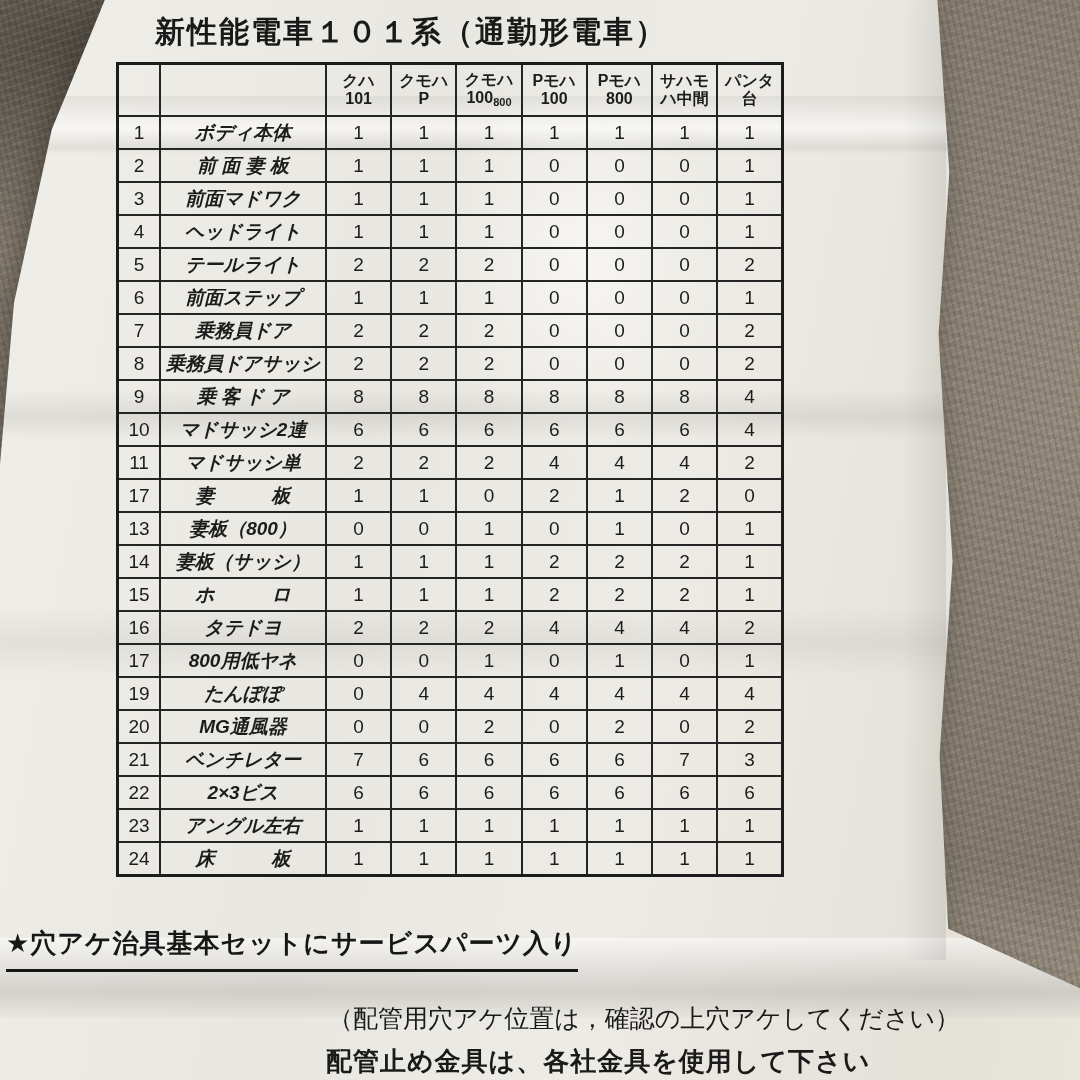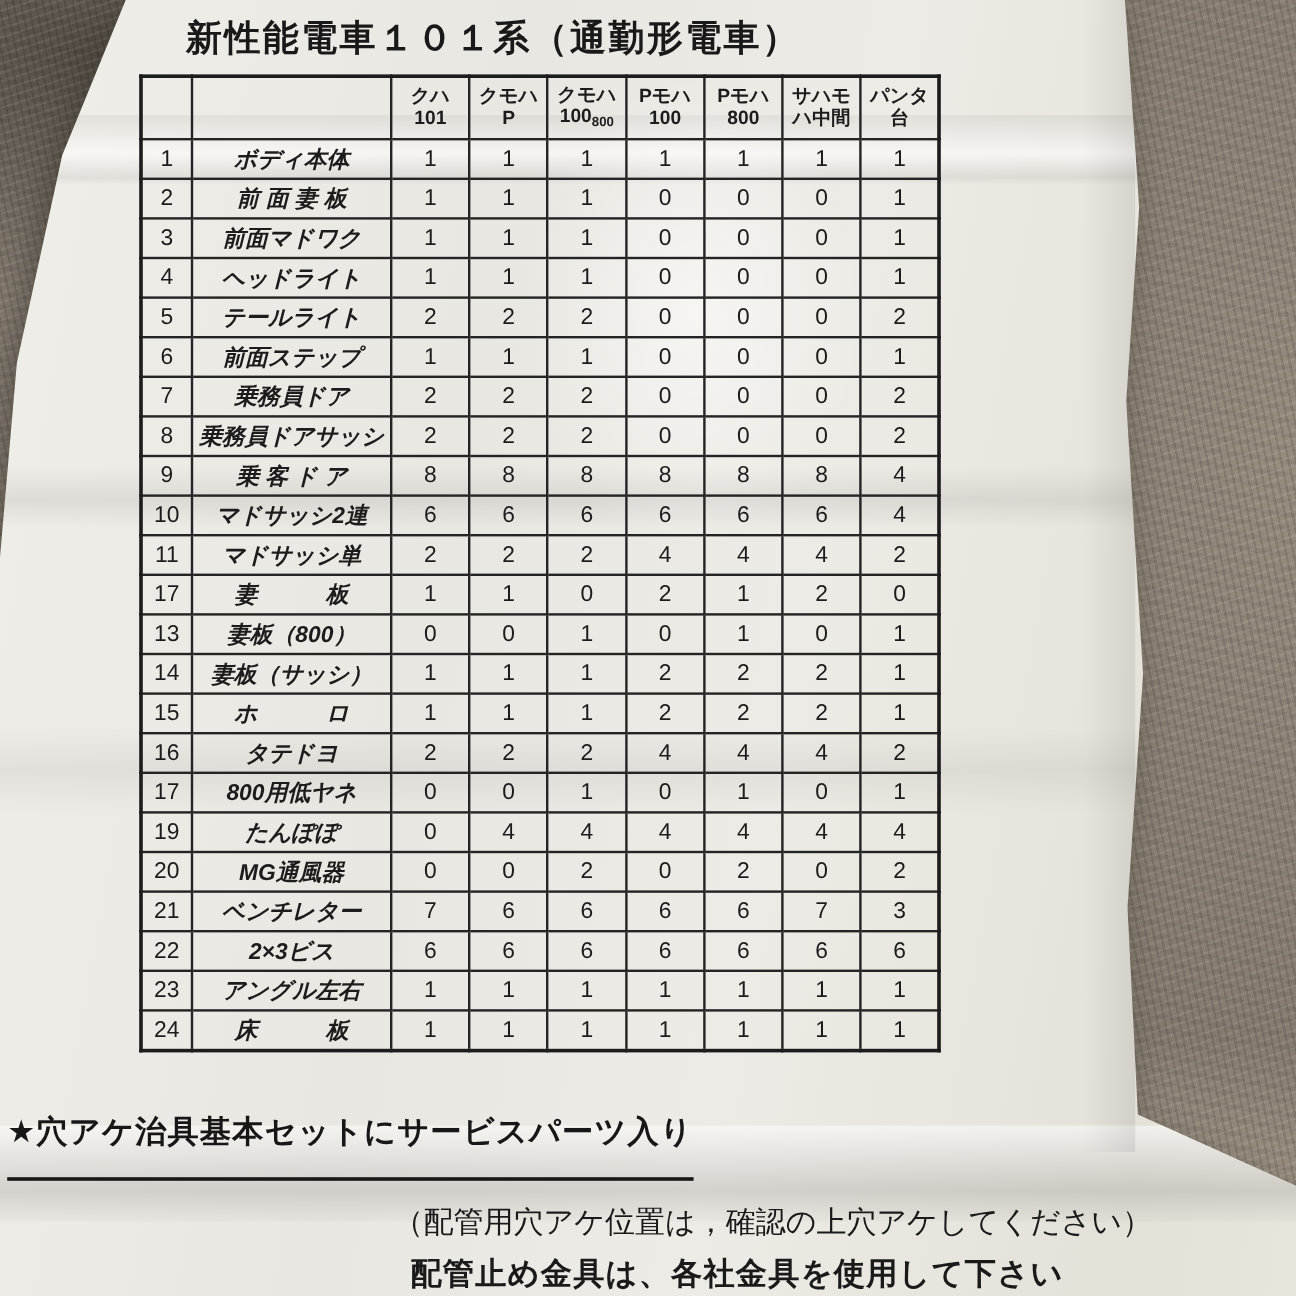--- a/index.html
+++ b/index.html
@@ -44,23 +44,23 @@
   table.parts th{height:50px;font-size:16px;font-weight:bold;text-align:center;vertical-align:middle;line-height:1.15;}
   table.parts td{height:31px;font-size:19px;text-align:center;vertical-align:middle;}
   .col-num{width:36px;}
   .col-name{width:160px;}
   td.col-num{font-size:16px;}
   td.col-name{text-align:left;font-weight:bold;font-size:19px;padding-left:4px;white-space:nowrap;font-style:italic;}
   th.col-kumoha{text-align:left;padding-left:5px;font-size:15px;margin-left:42px;}
   th .subnum{font-size:11px;vertical-align:-3px;text-align:center;}
 
   .note-star{position:absolute;top:926px;left:6px;font-size:26px;font-weight:bold;color:#171717;
-    border-bottom:3px solid #171717;padding-bottom:20px;white-space:nowrap;letter-spacing:1px;}
+    border-bottom:3px solid #171717;padding-bottom:8px;white-space:nowrap;letter-spacing:1px;}
   .note-paren{position:absolute;top:1002px;left:328px;font-size:25px;font-weight:normal;color:#1a1a1a;white-space:nowrap;}
-  .note-bracket{position:absolute;top:1044px;left:342px;font-size:26px;font-weight:bold;color:#1a1a1a;white-space:nowrap;letter-spacing:1px;}
+  .note-bracket{position:absolute;top:1044px;left:326px;font-size:26px;font-weight:bold;color:#1a1a1a;white-space:nowrap;letter-spacing:1px;}
 </style>
 </head>
 <body>
 
 <div class="stage">
   <div class="carpet"></div>
 
   <div class="paper-wrap">
     <div class="paper">
 

